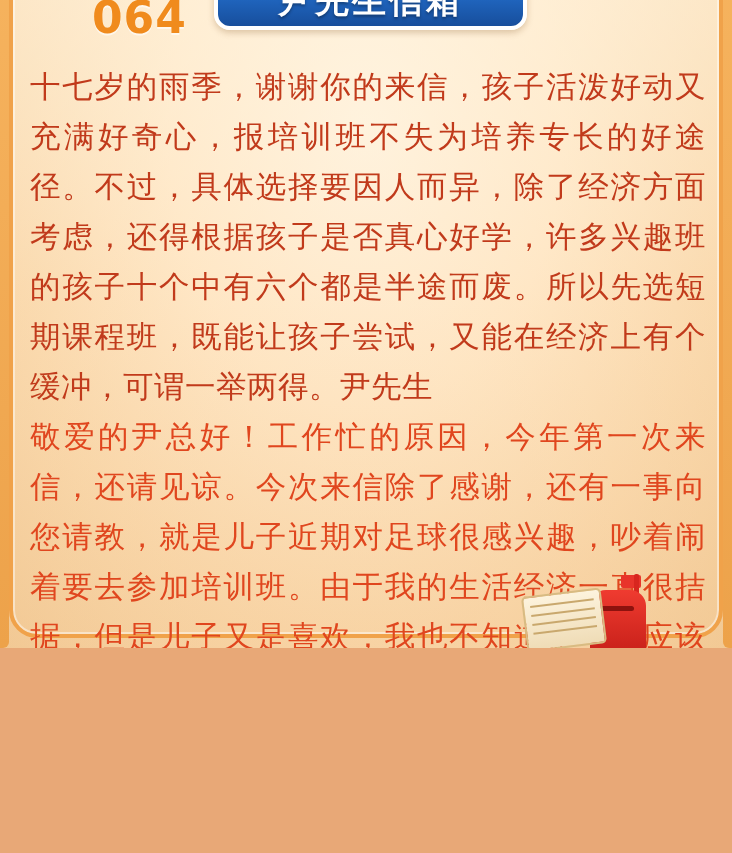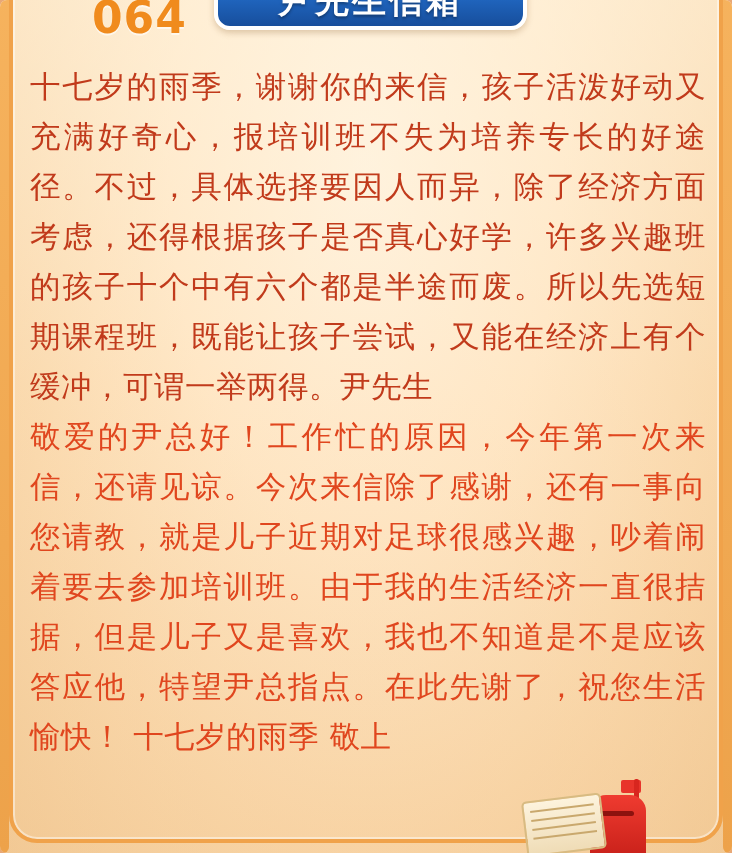--- a/index.html
+++ b/index.html
@@ -11,26 +11,25 @@
     height: 853px;
     overflow: hidden;
     font-family: "Liberation Sans", sans-serif;
     background: #e8a877;
   }
 
   
   .page {
     position: relative;
     width: 732px;
-    height: 853px;
+    height: 648px;
     box-sizing: border-box;
     background:
       radial-gradient(ellipse at 50% 20%, #fff3e0 0%, #ffe7c6 38%, #f9d6a8 70%, #f0c690 100%);
     overflow: hidden;
-    border-radius: 7px;
   }
   
   .page::before {
     content: "";
     position: absolute;
     inset: 0;
     background: linear-gradient(180deg, rgba(255,245,225,0.55) 0%, rgba(255,230,195,0.25) 45%, rgba(245,205,155,0.35) 100%);
     pointer-events: none;
   }
 

